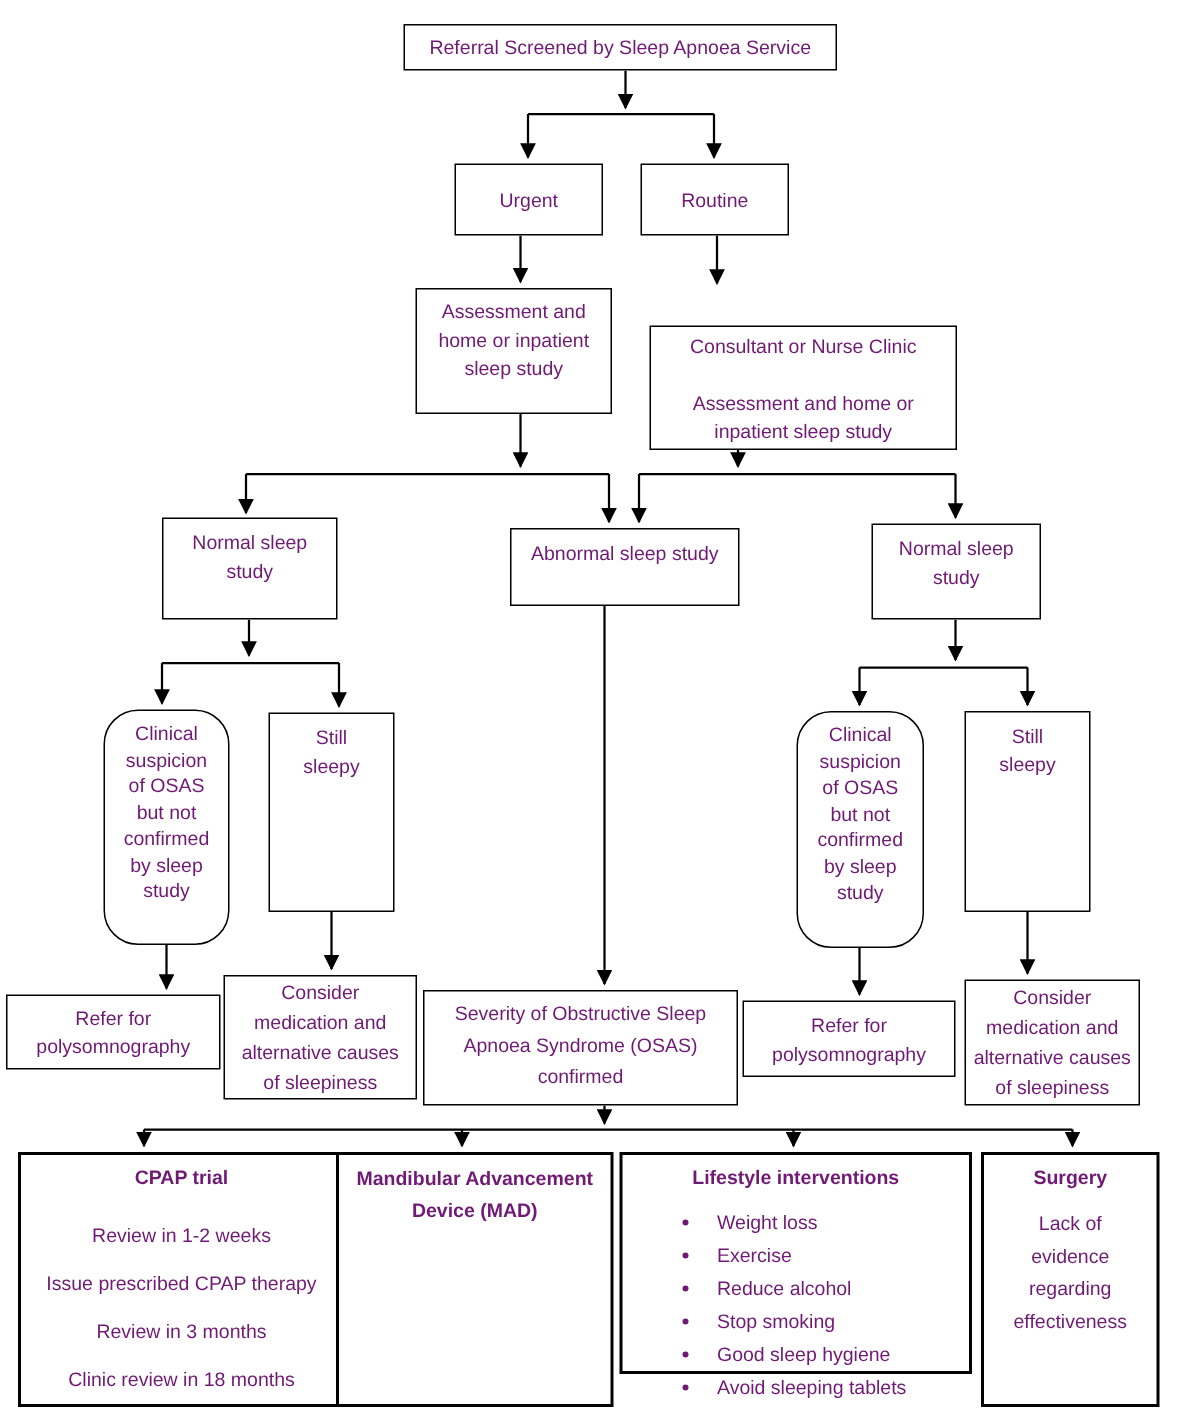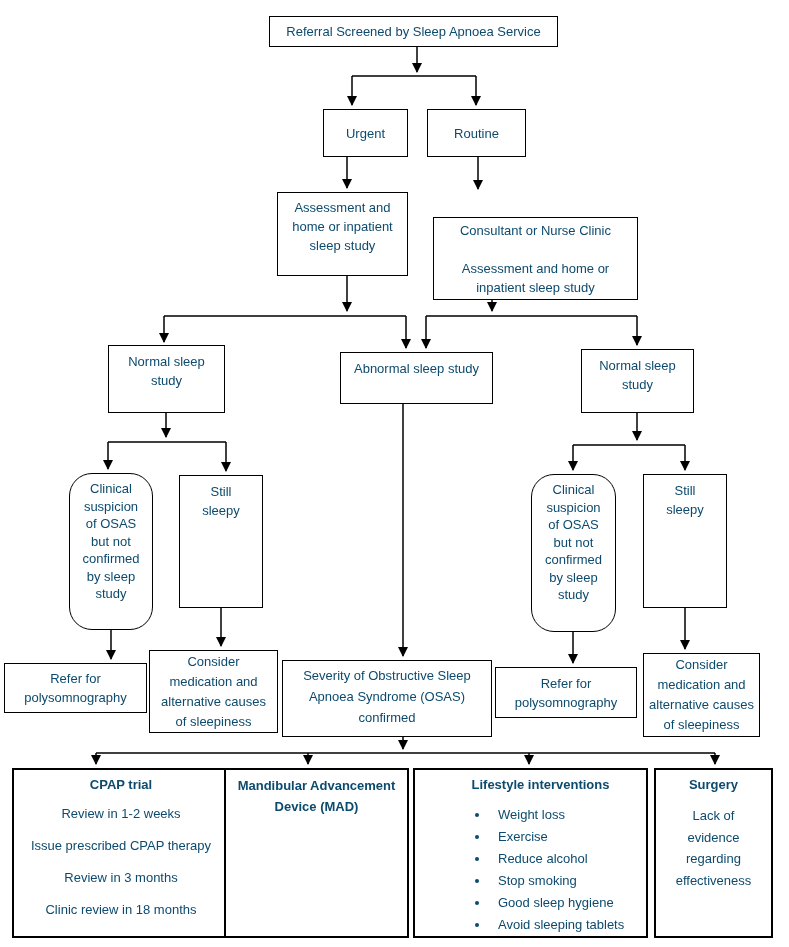--- a/index.html
+++ b/index.html
@@ -2,21 +2,21 @@
 <html><head>
 <meta charset="utf-8">
 <title>Sleep Apnoea Service Pathway</title>
 <style>
   html,body { margin:0; padding:0; background:#fff; }
   #canvas {
     position:relative;
     width:789px; height:947px;
     background:#fff;
     font-family:"Liberation Sans", sans-serif;
-    color:#0c4a6e;
+    color:#701a75;
     overflow:hidden;
   }
   #connectors { position:absolute; left:0; top:0; width:789px; height:947px; }
   .node {
     position:absolute;
     box-sizing:border-box;
     border:1px solid #000;
     background:#fff;
     display:flex;
     flex-direction:column;
@@ -27,21 +27,21 @@
     white-space:pre-line;
   }
   .ctr { justify-content:center; }
   .top { justify-content:flex-start; }
   .lh17 { line-height:17.5px;border-radius:23px; }
   .lh20 { line-height:20px; }
   .lh21 { line-height:21px; }
   .bottom-row { border-width:2px; justify-content:flex-start; padding-top:5px; }
   .node-title { font-weight:bold; white-space:pre-line; line-height:19px; }
   .node-title.lh21 { line-height:21px; }
-  .cpap-body { white-space:pre-line; line-height:16px; margin-top:12px; }
+  .cpap-body { white-space:pre-line; line-height:16px; margin-top:22px; }
   .mad-body { white-space:pre-line; line-height:21.5px; margin-top:7px; }
   .surgery-body { white-space:pre-line; line-height:21.5px; margin-top:11px; }
   ul.bullets {
     margin:10px 0 0 11px;
     padding:0 0 0 44px;
     text-align:left;
     list-style:disc outside;
     align-self:stretch;
   }
   ul.bullets li { line-height:22px; padding-left:8px; }
@@ -84,21 +84,21 @@
     <path d="M685,608 V649" marker-end="url(#ah)"></path>
     <path d="M403,737 V749" marker-end="url(#ah)"></path>
     <path d="M96,753 V764" marker-end="url(#ah)"></path>
     <path d="M308,753 V764" marker-end="url(#ah)"></path>
     <path d="M529,753 V764" marker-end="url(#ah)"></path>
     <path d="M715,753 V764" marker-end="url(#ah)"></path>
   </svg>
 
   <div class="node ctr" style="left:269px; top:16px; width:289px; height:31px;">Referral Screened by Sleep Apnoea Service</div>
 
-  <div class="node ctr" style="left:303px; top:109px; width:85px; height:48px;margin-left:20px;">Urgent</div>
+  <div class="node ctr" style="left:303px; top:109px; width:99px; height:48px;">Urgent</div>
 
   <div class="node ctr" style="left:427px; top:109px; width:99px; height:48px;">Routine</div>
 
   <div class="node top" style="left:277px; top:192px; width:131px; height:84px; padding-top:5px;">Assessment and
 home or inpatient
 sleep study</div>
 
   <div class="node top" style="left:433px; top:193px; width:205px; height:83px; padding-top:3px;margin-top:24px;">Consultant or Nurse Clinic
 
 Assessment and home or
@@ -163,21 +163,21 @@
 Review in 3 months
 
 Clinic review in 18 months</div>
   </div>
 
   <div class="node bottom-row" style="left:224px; top:768px; width:185px; height:170px;">
     <div class="node-title lh21">Mandibular Advancement
 Device (MAD)</div>
   </div>
 
-  <div class="node bottom-row" style="left:413px; top:768px; width:235px; height:170px;padding-left:20px;">
+  <div class="node bottom-row" style="left:413px; top:768px; width:235px; height:148px;">
     <div class="node-title">Lifestyle interventions</div>
     <ul class="bullets"><li>Weight loss</li><li>Exercise</li><li>Reduce alcohol</li><li>Stop smoking</li><li>Good sleep hygiene</li><li>Avoid sleeping tablets</li></ul>
   </div>
 
   <div class="node bottom-row" style="left:654px; top:768px; width:119px; height:170px;">
     <div class="node-title">Surgery</div>
     <div class="surgery-body">Lack of
 evidence
 regarding
 effectiveness</div>

